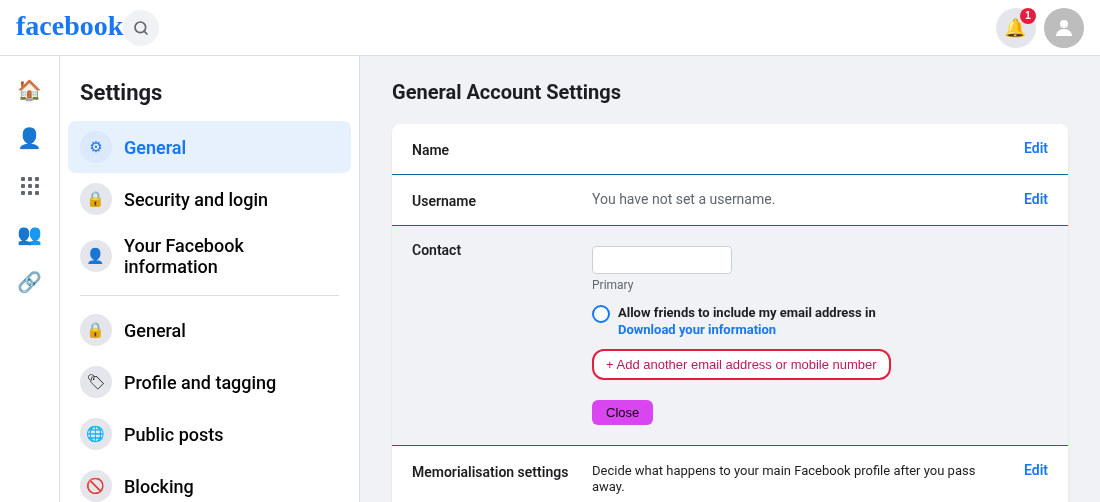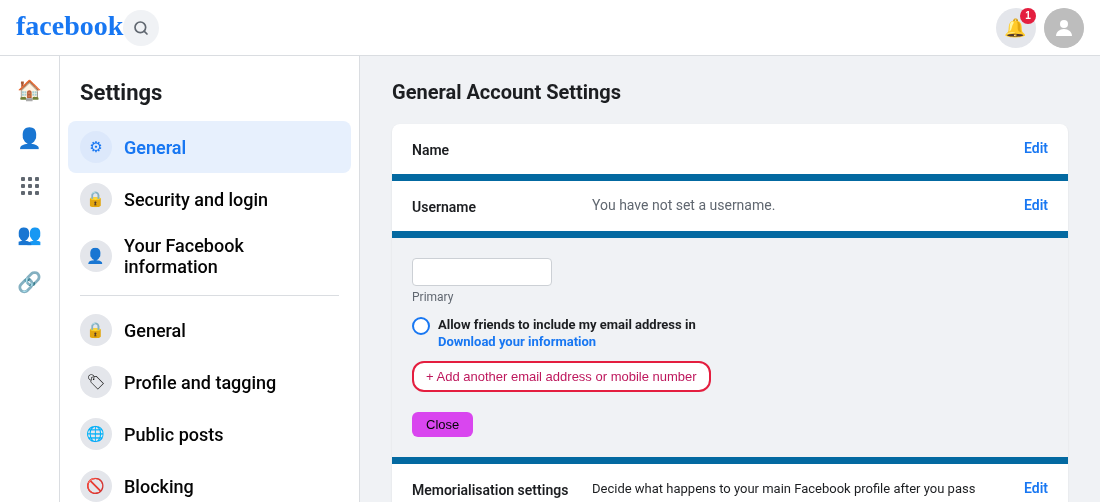--- a/index.html
+++ b/index.html
@@ -85,21 +85,21 @@
     .section-title {
       font-size: 20px; font-weight: 700; margin-bottom: 20px; color: #1c1e21;
     }
 
     
     .settings-card {
       background: #fff; border-radius: 8px; box-shadow: 0 1px 2px rgba(0,0,0,0.1); overflow: hidden;
     }
     .settings-row {
       display: flex; align-items: flex-start; padding: 16px 20px;
-      border-bottom: 7px solid #0369a1;
+      border-bottom: 1px solid #0369a1;
     }
     .settings-row:last-child { border-bottom: none; }
     .row-label {
       font-weight: 600; font-size: 14px; min-width: 180px; padding-top: 2px; color: #1c1e21;
     }
     .row-content { flex: 1; }
     .row-action { margin-left: auto; padding-left: 16px; }
     .edit-link {
       color: #1877f2; font-weight: 600; cursor: pointer; font-size: 14px; text-decoration: none;
     }
@@ -245,20 +245,21 @@
         <div class="row-label">Username</div>
         <div class="row-content">
           <span class="username-desc">You have not set a username.</span>
         </div>
         <div class="row-action">
           <a class="edit-link">Edit</a>
         </div>
       </div>
 
       <div class="settings-row contact-row" style="align-items:flex-start;">
+        <div class="row-label" style="padding-top:0;">Contact</div>
         <div class="row-content contact-inner">
           <input class="email-input" type="text" value="" style="">
           <div class="primary-label">Primary</div>
 
           <div class="allow-friends-row">
             <div class="radio-circle">
               <div class="radio-dot"></div>
             </div>
             <div>
               <span class="allow-text">Allow friends to include my email address in</span>

